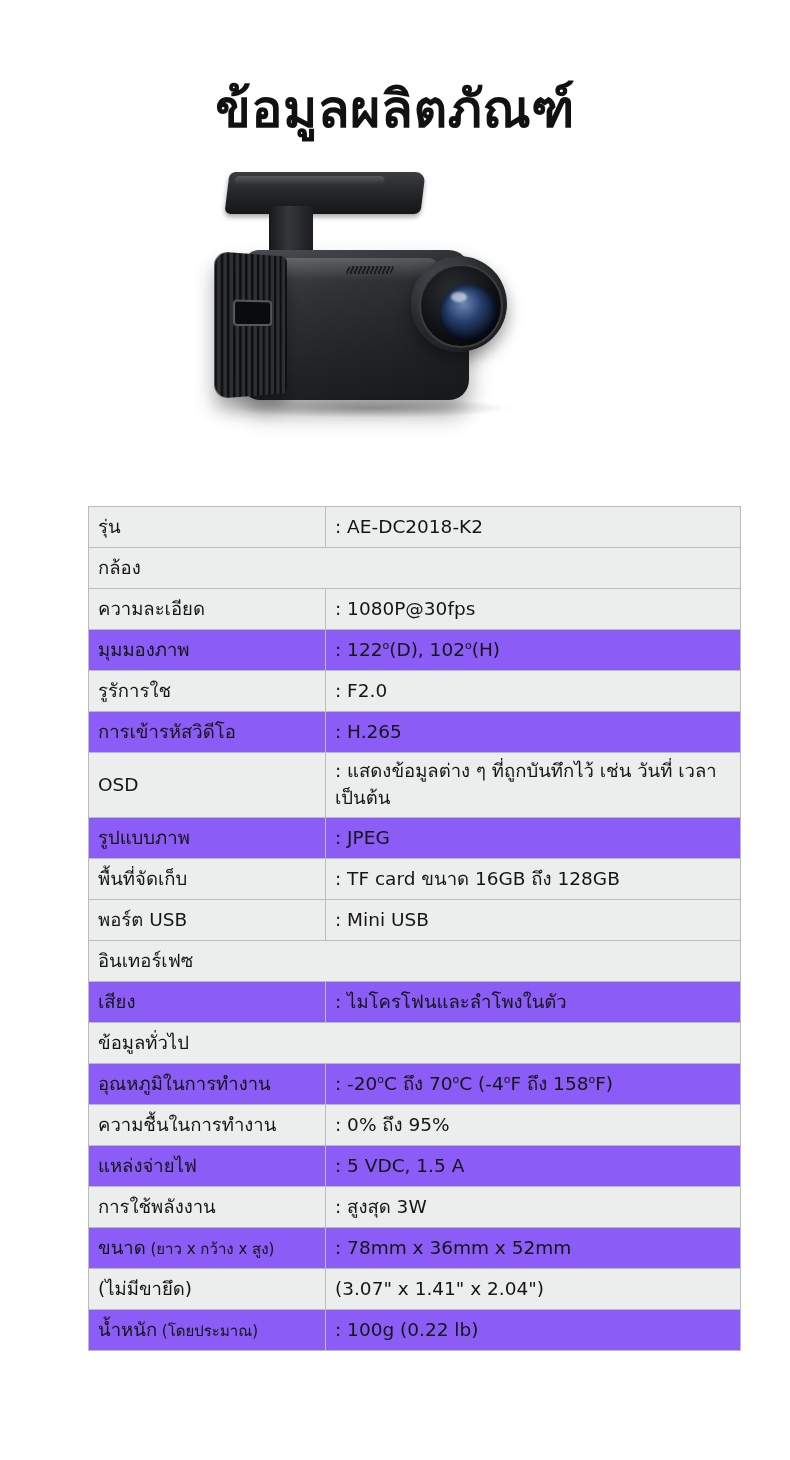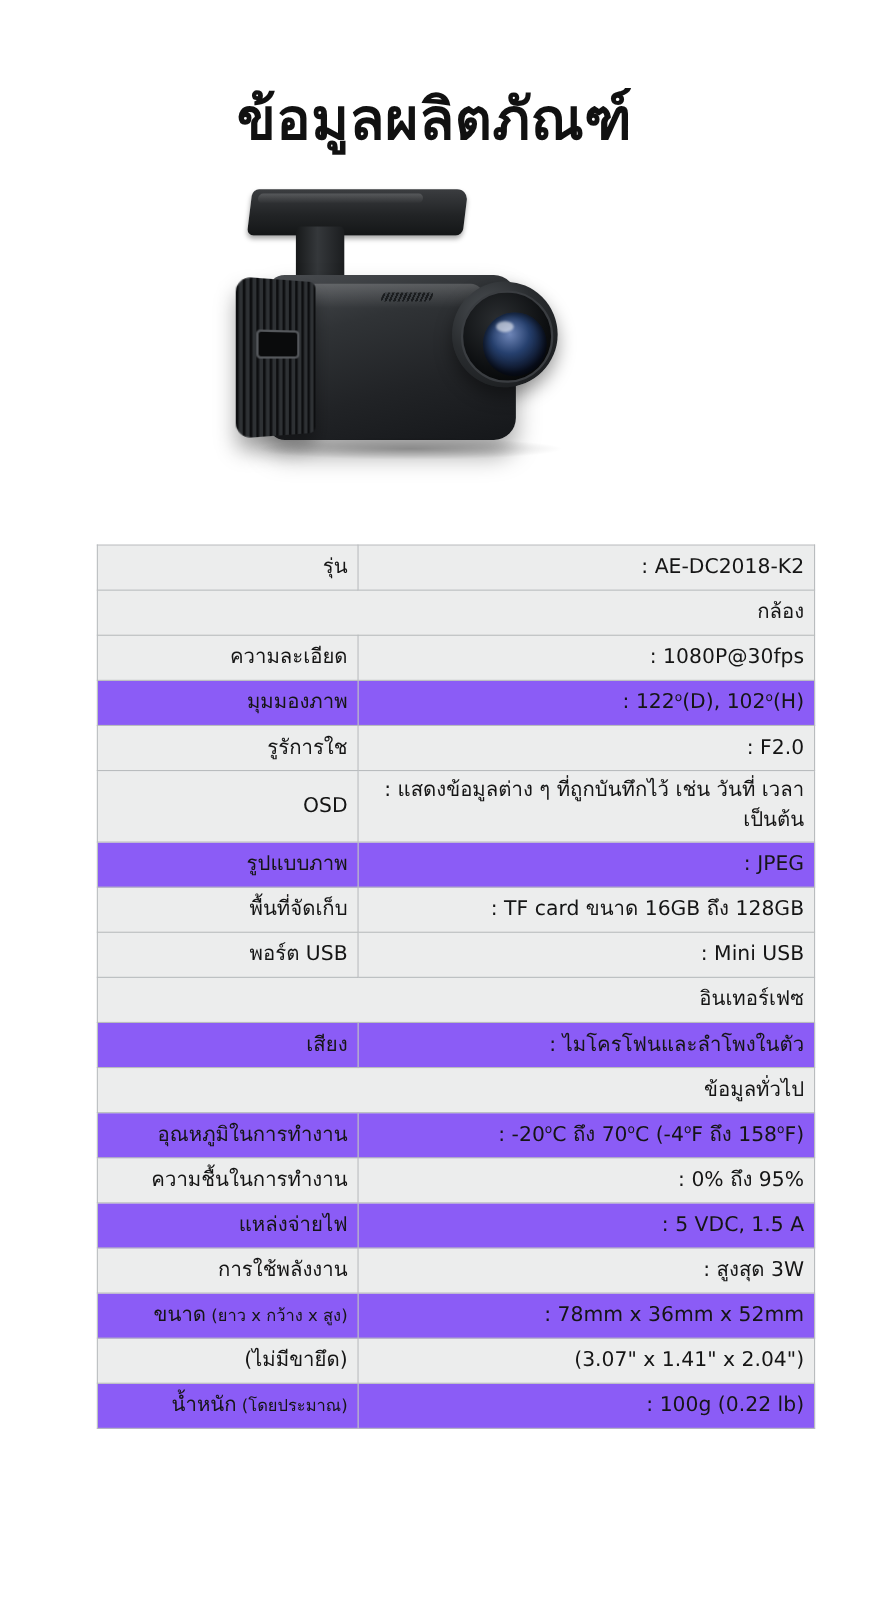--- a/index.html
+++ b/index.html
@@ -166,23 +166,22 @@
     position: absolute;
     left: 18px;
     top: 240px;
     width: 280px;
     height: 20px;
     background: radial-gradient(ellipse at center, rgba(0,0,0,0.28) 0%, rgba(0,0,0,0) 70%);
   }
 
   
   .table-wrap {
-    margin: 7px auto 0 auto;
+    margin: 18px auto 0 auto;
     width: 614px;
-    text-align: right;
   }
   table.spec {
     width: 100%;
     border-collapse: collapse;
     table-layout: fixed;
   }
   table.spec td {
     border: 1px solid #b9bcbe;
     padding: 5px 9px;
     font-size: 18.5px;
@@ -250,20 +249,24 @@
             <td class="v">: 1080P@30fps</td>
           </tr>
           <tr class="plain">
             <td class="k">มุมมองภาพ</td>
             <td class="v">: 122<sup>o</sup>(D), 102<sup>o</sup>(H)</td>
           </tr>
           <tr class="shade">
             <td class="k">รูรัการใช</td>
             <td class="v">: F2.0</td>
           </tr>
+          <tr class="plain">
+            <td class="k">การเข้ารหัสวิดีโอ</td>
+            <td class="v">: H.265</td>
+          </tr>
           <tr class="shade">
             <td class="k">OSD</td>
             <td class="v small-v">: แสดงข้อมูลต่าง ๆ ที่ถูกบันทึกไว้ เช่น วันที่ เวลา เป็นต้น</td>
           </tr>
           <tr class="plain">
             <td class="k">รูปแบบภาพ</td>
             <td class="v">: JPEG</td>
           </tr>
           <tr class="shade">
             <td class="k">พื้นที่จัดเก็บ</td>

